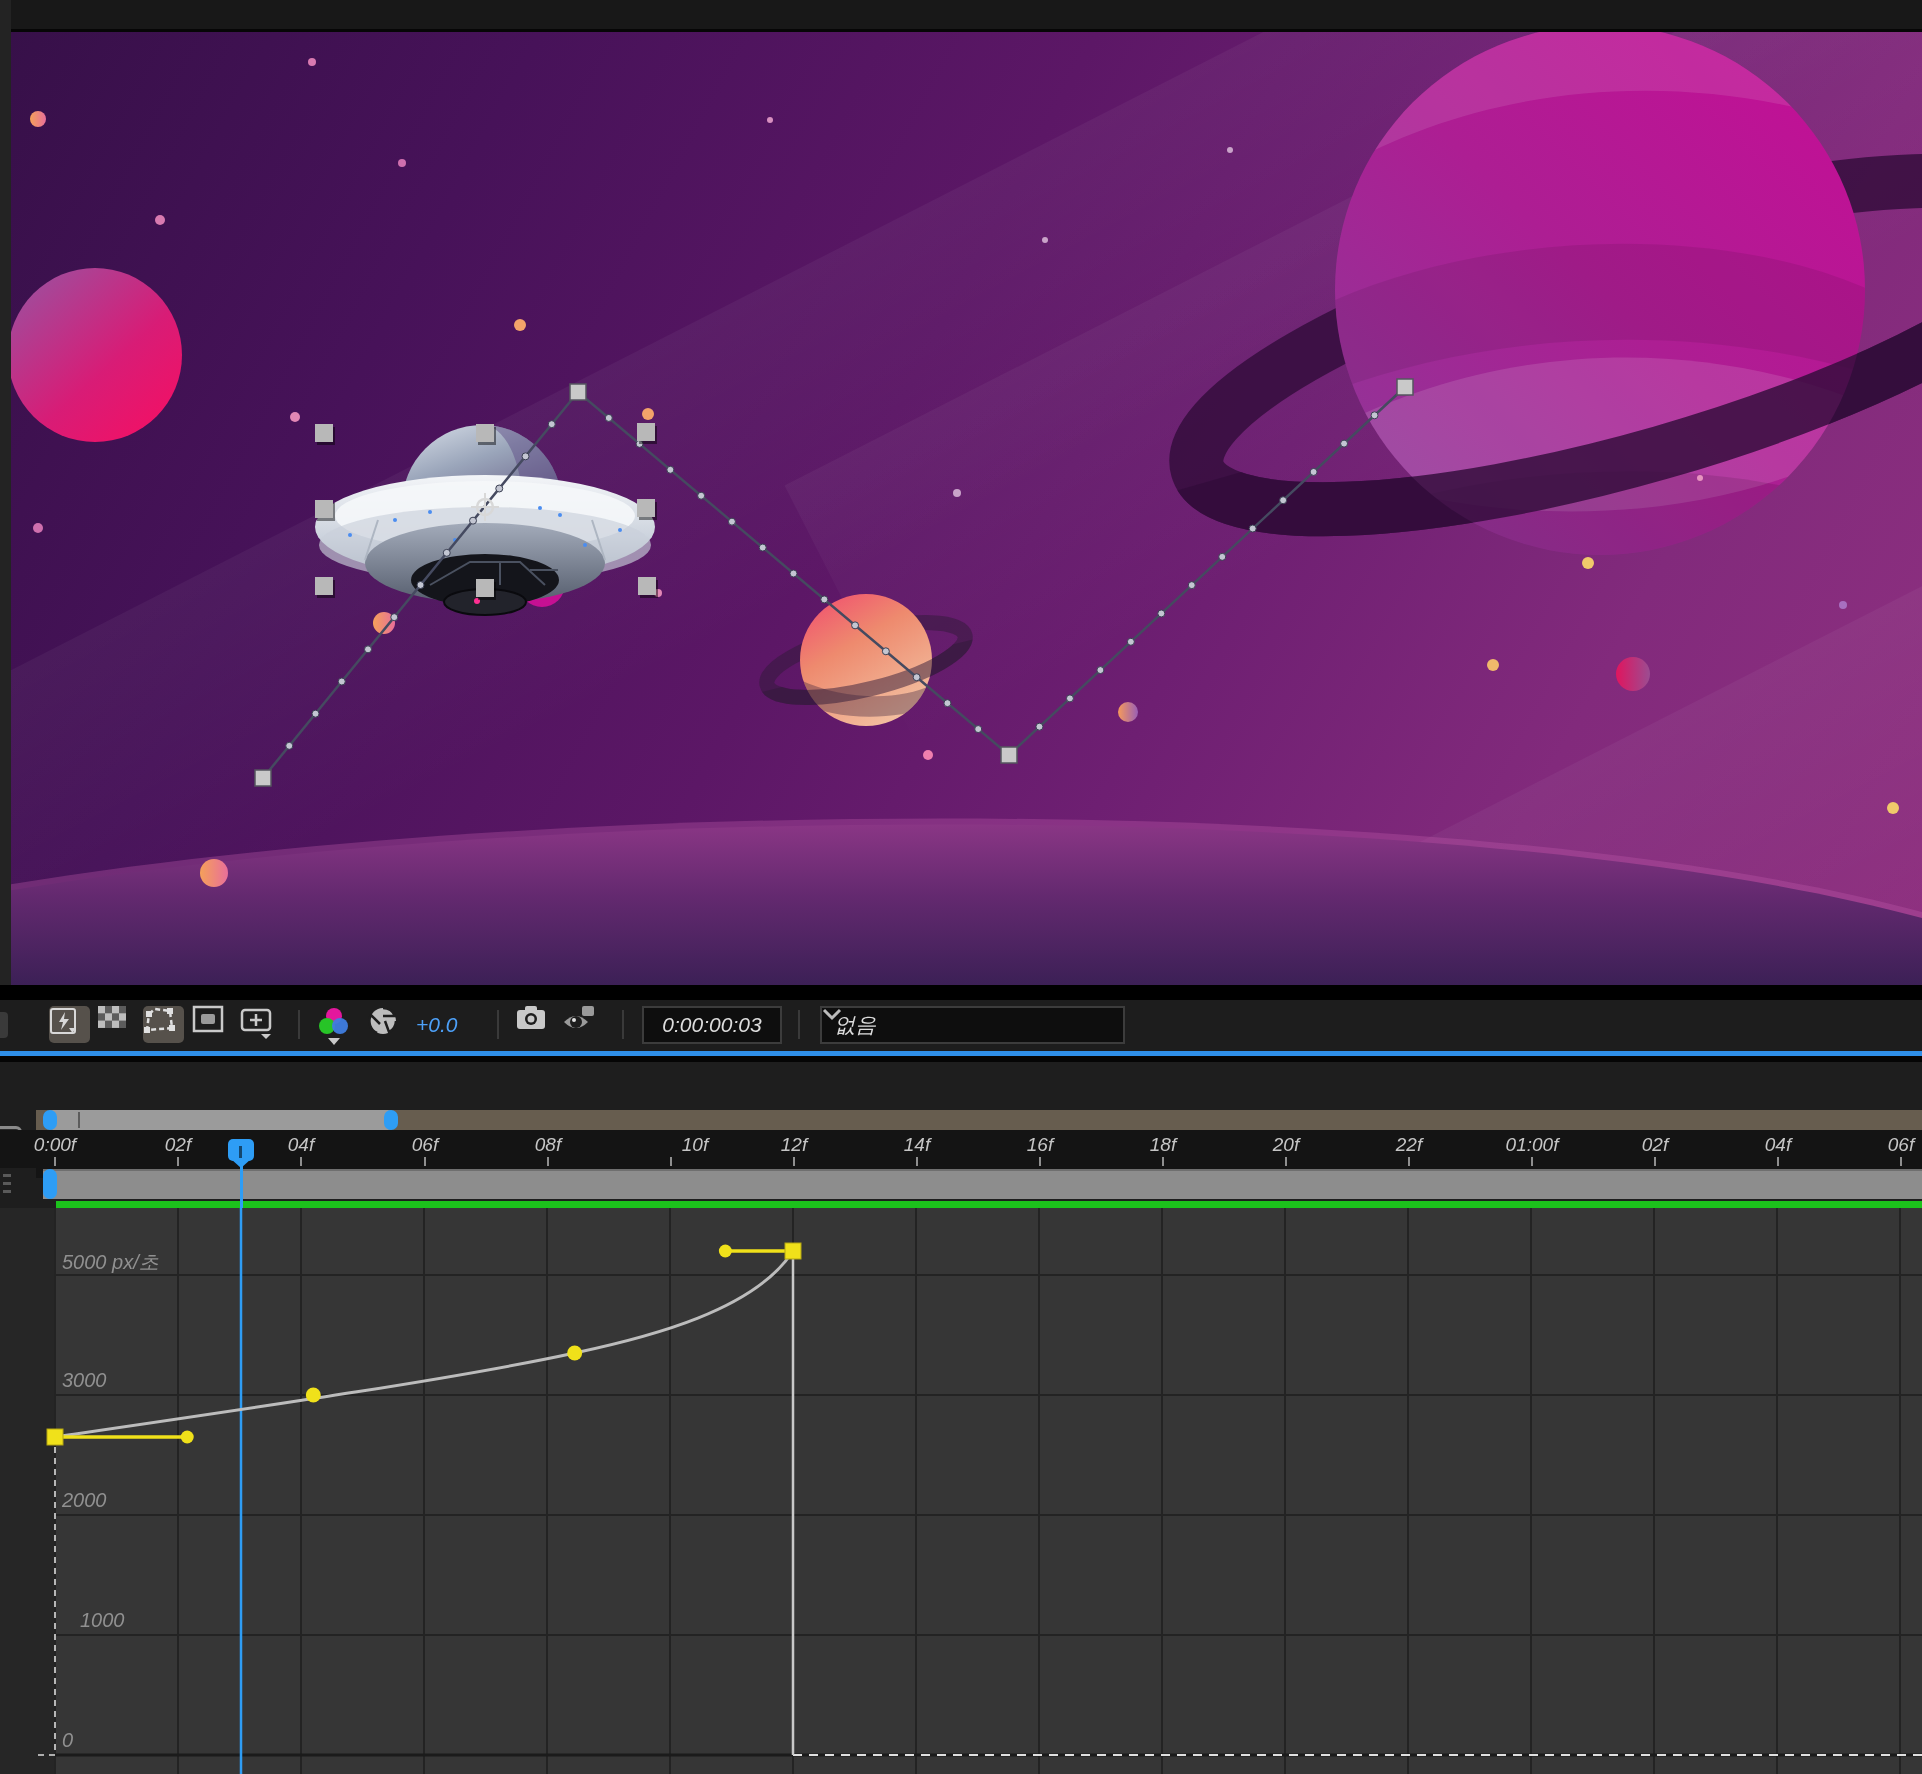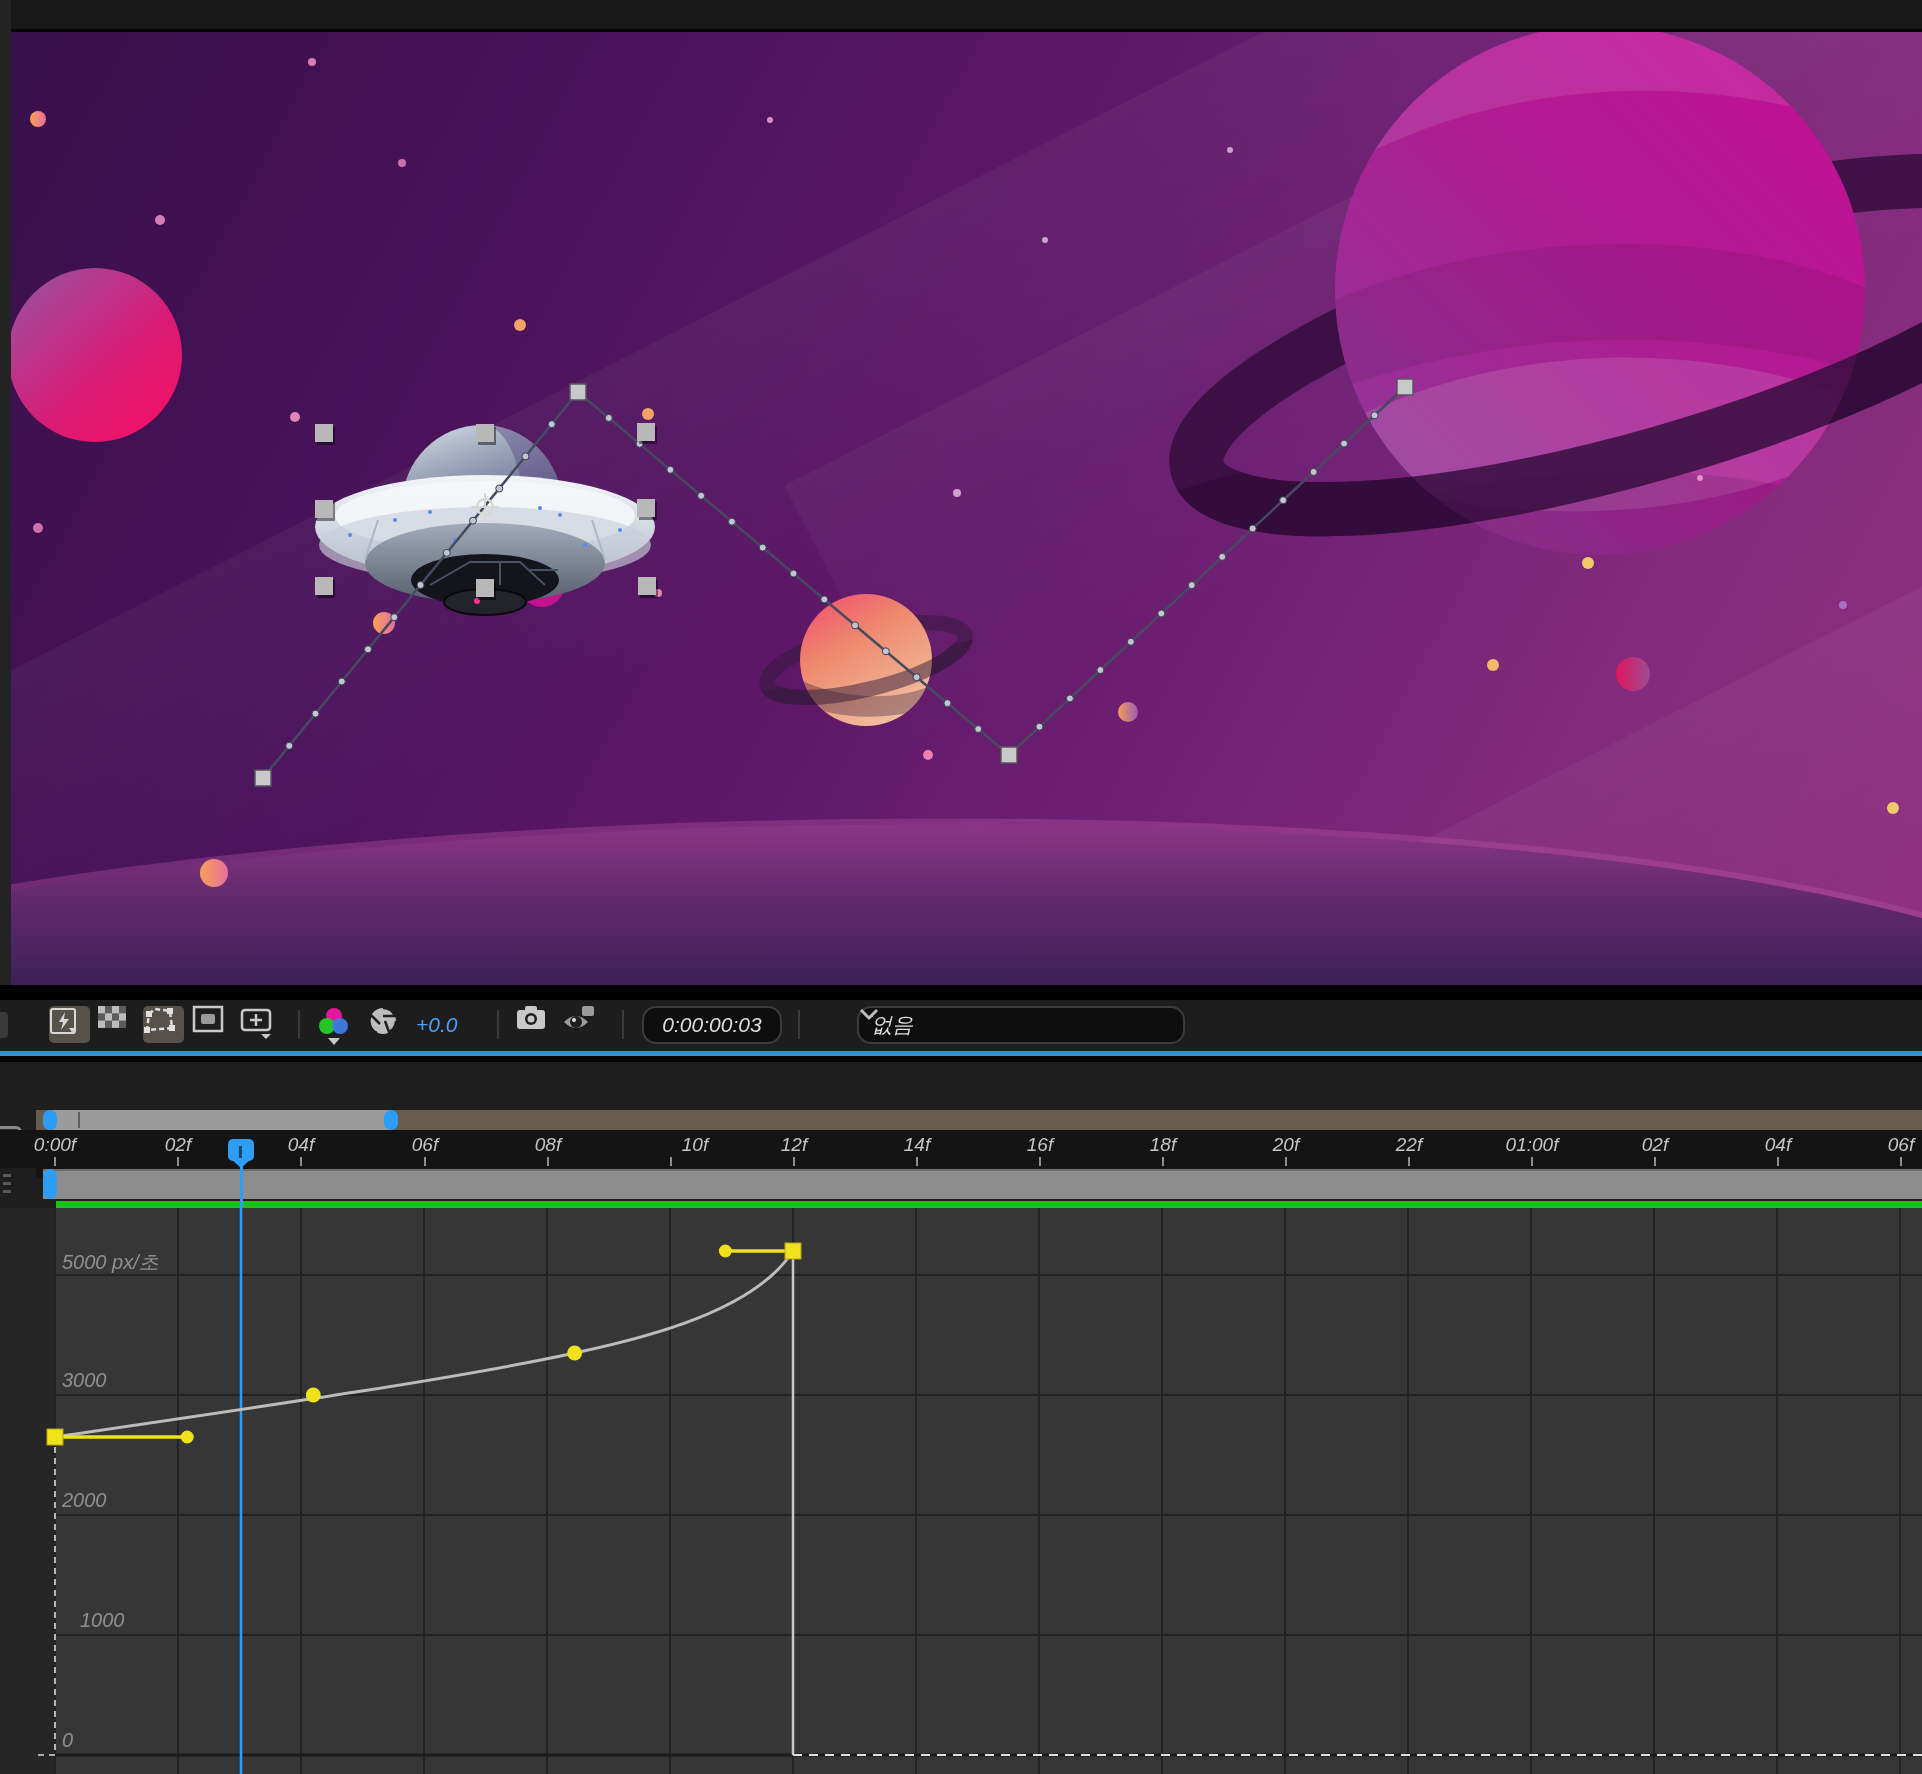--- a/index.html
+++ b/index.html
@@ -17,21 +17,21 @@
   #viewer-leftbar{left:0;top:0;width:11px;height:1000px;background:#232323;}
   #viewer-bottombar{left:0;top:985px;width:1922px;height:15px;background:#000;}
 
   
   #toolbar{left:0;top:1000px;width:1922px;height:51px;background:#1d1d1d;}
   .tbtn{position:absolute;top:6px;width:41px;height:37px;border-radius:5px;display:flex;
         align-items:center;justify-content:center;}
   .tbtn.active{background:#56514b;}
   .tsep{position:absolute;top:10px;width:2px;height:29px;background:#3a3a3a;}
   .tfield{position:absolute;top:6px;height:38px;background:#0e0e0e;border:2px solid #3c3c3c;
-        border-radius:14px;color:#dcdcdc;font-size:21px;display:flex;align-items:center;box-sizing:border-box;}
+        border-radius:0;color:#dcdcdc;font-size:21px;display:flex;align-items:center;box-sizing:border-box;}
   #blue-divider{left:0;top:1051px;width:1922px;height:5px;background:#2f8fe8;}
   #divider-shadow{left:0;top:1056px;width:1922px;height:6px;background:#050505;}
 
   
   #timeline{left:0;top:1062px;width:1922px;height:712px;background:#1e1e1e;}
   #nav-track{left:36px;top:48px;width:1886px;height:20px;background:#675d4f;}
   #nav-thumb{left:43px;top:48px;width:355px;height:20px;background:#9b9b9b;border-radius:10px;}
   .nav-cap{position:absolute;top:48px;width:14px;height:20px;background:#2e9df5;border-radius:7px;}
   #nav-notch{left:78px;top:50px;width:2px;height:16px;background:#5c5c5c;}
   #ruler{left:36px;top:68px;width:1886px;height:48px;background:#141414;}
@@ -373,21 +373,21 @@
           <path d="M2 16 Q14 4 26 16 Q14 28 2 16 Z" fill="#9a9a9a"></path>
           <circle cx="14" cy="16" r="6" fill="#1d1d1d"></circle>
           <circle cx="12" cy="14" r="2" fill="#e0e0e0"></circle>
         </svg>
     </div>
     <div class="tsep" style="left:622px;"></div>
     <div class="tfield" style="left:642px;width:140px;justify-content:center;">
       <span>0:00:00:03</span>
     </div>
     <div class="tsep" style="left:798px;"></div>
-    <div class="tfield" style="left:820px;width:328px;padding:0 12px;justify-content:space-between;margin-left:37px;">
+    <div class="tfield" style="left:820px;width:305px;padding:0 12px;justify-content:space-between;">
       <span>없음</span>
       <svg width="20" height="12" viewBox="0 0 20 12">
           <path d="M2 2 L10 10 L18 2" fill="none" stroke="#bbbbbb" stroke-width="3"></path>
         </svg>
     </div>
   </div>
 
   <div id="blue-divider" class="abs"></div>
   <div id="divider-shadow" class="abs"></div>
 

